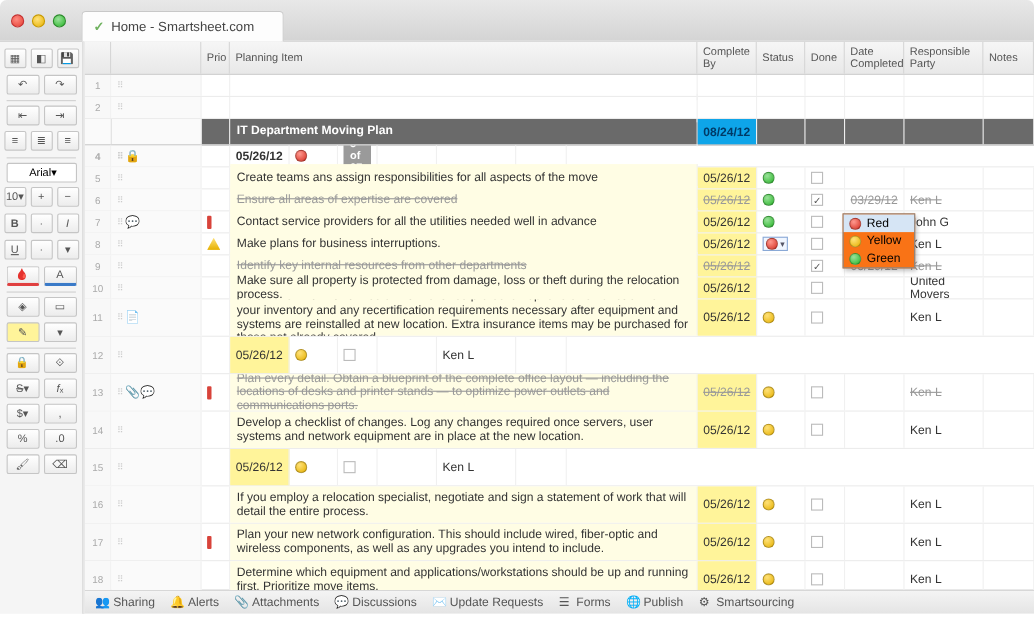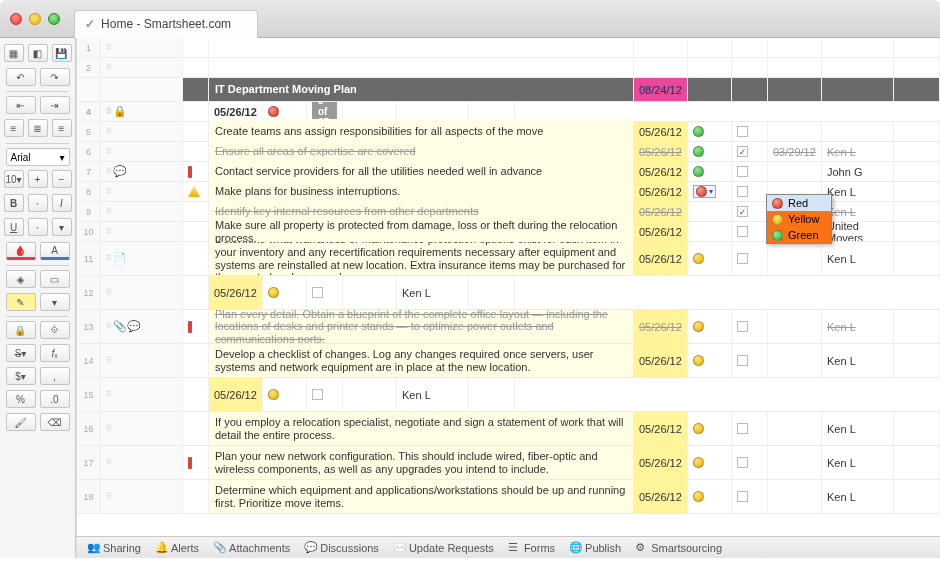--- a/index.html
+++ b/index.html
@@ -14,36 +14,36 @@
 .tab { background:#fdfdfd; border:1px solid #c8c8c8; border-bottom:none; height:28px; display:flex; align-items:center; gap:6px; padding:0 26px 0 10px; border-radius:4px 4px 0 0; font-size:12px; color:#444; margin-top:10px;}
 .tab .chk { color:#6fb25f; font-weight:bold;}
 
 .main { display:flex; height: 520px; }
 .toolbox { width:76px; background:#f5f5f5; border-right:1px solid #c8c8c8; padding:6px 4px; }
 .tbgrid { display:grid; grid-template-columns: repeat(3, 20px); gap:4px; justify-content:center; margin-bottom:6px;}
 .tbrow2 { display:grid; grid-template-columns: repeat(2, 30px); gap:4px; justify-content:center; margin-bottom:5px;}
 .tbtn { width:20px; height:18px; background:linear-gradient(#fff,#ececec); border:1px solid #c5c5c5; border-radius:2px; display:flex; align-items:center; justify-content:center; font-size:10px; color:#555; cursor:pointer;}
 .tbtn.w2 { width:30px;}
 .hr { height:1px; background:#d0d0d0; margin:4px 2px;}
-.fontsel { width:64px; height:18px; margin: 2px auto 4px; display:flex; align-items:center; justify-content:space-between; padding:0 4px; background:#fff; border:1px solid #c5c5c5; border-radius:2px; font-size:10px;}
+.fontsel { width:64px; height:18px; margin: 2px auto 4px; display:flex; align-items:center; justify-content:space-between; padding:0 20px; background:#fff; border:1px solid #c5c5c5; border-radius:2px; font-size:10px;}
 
 .sheet { flex:1; overflow:hidden; display:flex; flex-direction:column; background:#fff; border-left:1px solid #e0e0e0;}
 .hdr { display:flex; height:30px; background:linear-gradient(#f6f6f6,#e8e8e8); border-bottom:1px solid #c8c8c8; font-size:10px; color:#555;}
 .hdr > div { border-right:1px solid #d6d6d6; padding:3px 5px; display:flex; align-items:center; line-height:1.1;}
 .col-rownum{width:24px;} .col-ind{width:82px;} .col-prio{width:26px;} .col-item{flex:1; min-width:300px;} .col-comp{width:54px;} .col-stat{width:44px;} .col-done{width:36px;} .col-datec{width:54px;} .col-resp{width:72px;} .col-notes{width:46px;}
 
 .rows { flex:1; overflow-y:auto; }
 .row { display:flex; height:20px; border-bottom:1px solid #ececec; align-items:center; font-size:11px; color:#333;}
 .row.tall { height:34px; }
 .row > div { border-right:1px solid #f0f0f0; padding:0 5px; height:100%; display:flex; align-items:center; overflow:hidden;}
 .row .col-rownum { color:#aaa; font-size:9px; justify-content:center; background:#f8f8f8;}
 .row .col-ind { background:#fafafa; gap:3px; position:relative;}
 .row .col-item { line-height:1.15; padding:13px 6px;}
 .row.title { background:#6a6a6a; color:#fff; font-weight:bold; height:24px;}
-.row.title .col-comp { background:#ec4899; color:#003a66; font-weight:normal;}
+.row.title .col-comp { background:#0ea5e9; color:#003a66; font-weight:bold;}
 .row.title .col-rownum,.row.title .col-ind{background:#fafafa;color:#aaa;}
 .row.section { font-weight:bold; }
 .row.section .col-item::before { content:"▾"; font-size:9px; margin-right:4px; color:#666; display:inline-block; border:1px solid #bbb; width:9px; height:9px; line-height:9px; text-align:center; background:#fff;}
 .row.hl .col-comp { background:#fff49a; }
 .row.hl .col-item { background:#fffde4;}
 .row.strike .col-item, .row.strike .col-comp, .row.strike .col-datec, .row.strike .col-resp { text-decoration:line-through; color:#999;}
 .dot { width:11px; height:11px; border-radius:50%; border:1px solid rgba(0,0,0,0.25);}
 .dot.red{background:radial-gradient(circle at 35% 30%,#ff9a90,#d62e22);} .dot.yel{background:radial-gradient(circle at 35% 30%,#ffe27a,#e6b000);} .dot.grn{background:radial-gradient(circle at 35% 30%,#9be29b,#28b528);}
 .chkbx { width:11px; height:11px; border:1px solid #bbb; background:#fff; display:inline-flex; align-items:center; justify-content:center; font-size:9px; color:#555;}
 .prio-flag { width:4px; height:12px; background:#d8433a; border-radius:1px;}
@@ -153,20 +153,32 @@
       <div class="tbtn w2">%</div>
       <div class="tbtn w2">.0</div>
     </div>
     <div class="tbrow2">
       <div class="tbtn w2">🖌</div>
       <div class="tbtn w2">⌫</div>
     </div>
   </div>
 
   <div class="sheet">
+    <div class="hdr">
+      <div class="col-rownum"></div>
+      <div class="col-ind"></div>
+      <div class="col-prio">Prio</div>
+      <div class="col-item">Planning Item</div>
+      <div class="col-comp">Complete By</div>
+      <div class="col-stat">Status</div>
+      <div class="col-done">Done</div>
+      <div class="col-datec">Date Completed</div>
+      <div class="col-resp">Responsible Party</div>
+      <div class="col-notes">Notes</div>
+    </div>
 
     <div class="rows" id="rows-container">
         <div class="row ">
           <div class="col-rownum">1</div>
           <div class="col-ind">
             <span class="handle">⠿</span>
           </div>
           <div class="col-prio"></div>
           <div class="col-item"></div>
           <div class="col-comp"></div>

